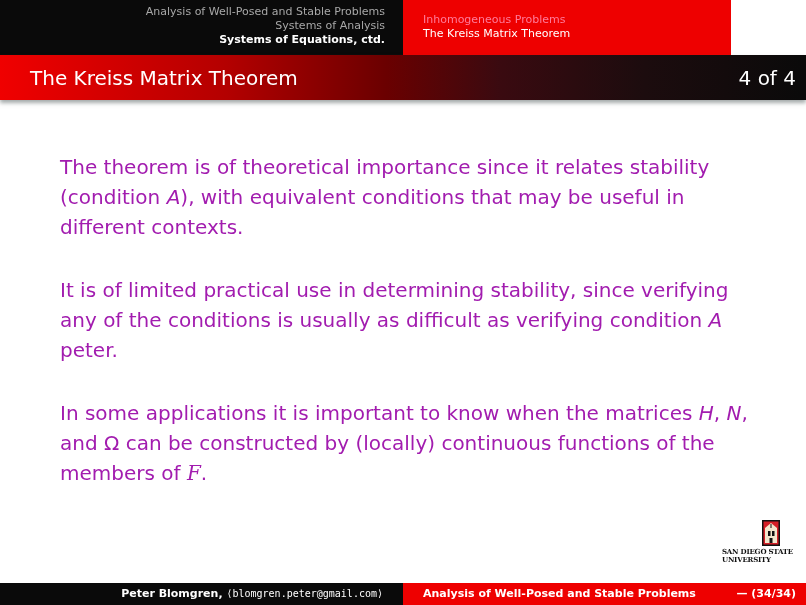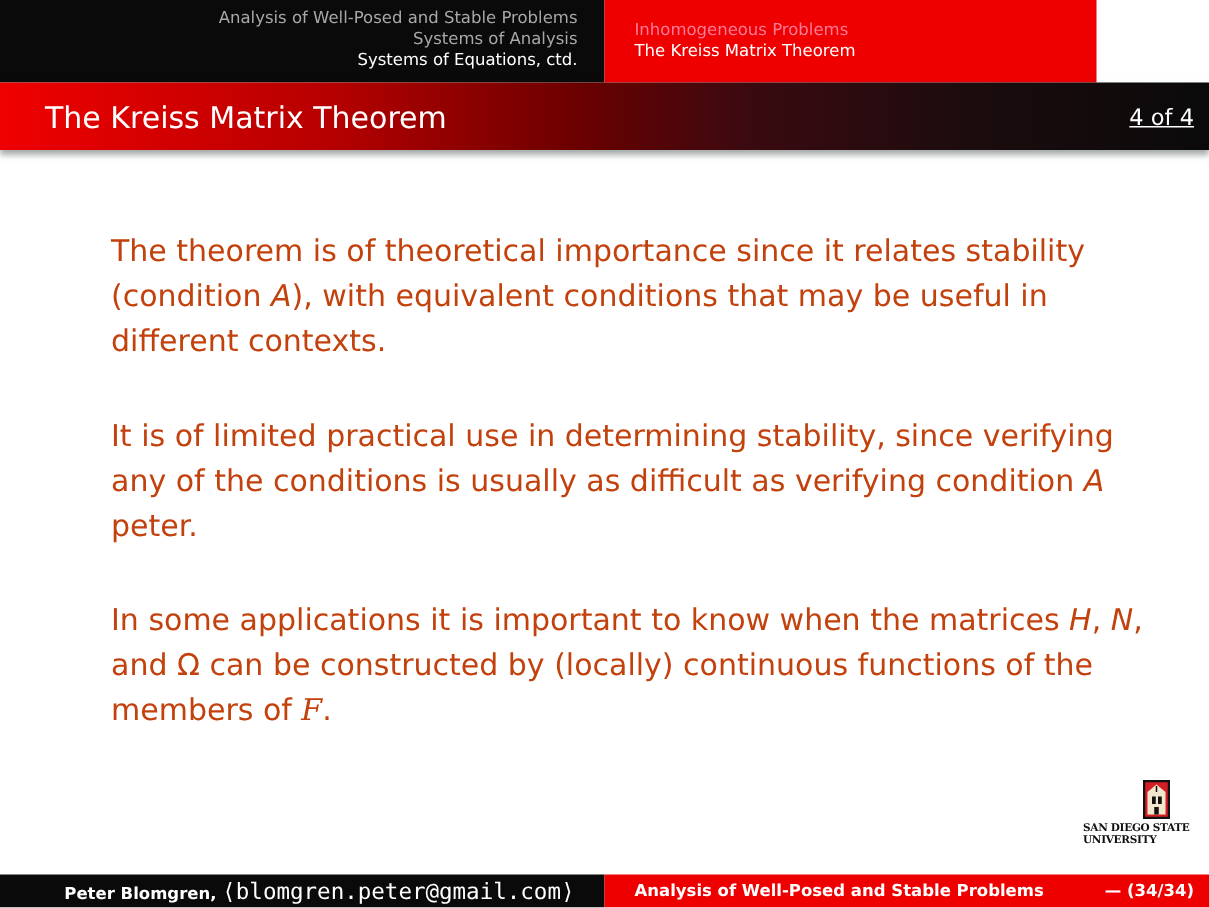--- a/index.html
+++ b/index.html
@@ -24,21 +24,21 @@
     .topbar-left {
       width: 403px; height: 55px;
       background: #0a0a0a;
       box-sizing: border-box;
       padding: 5px 18px 0 0;
       text-align: right;
       font-size: 11px;
       line-height: 14px;
     }
     .topbar-left .sec { color: #a8a8a8; display: block; }
-    .topbar-left .sec.current { color: #ffffff; }
+    .topbar-left .sec.current { color: #ffffff; font-weight: bold; }
     .topbar-right {
       width: 328px; height: 55px;
       background: #ee0000;
       box-sizing: border-box;
       padding: 13px 0 0 20px;
       font-size: 11px;
       line-height: 14px;
     }
     .topbar-right .sub { color: #ff7a9a; display: block; }
     .topbar-right .sub.current { color: #ffffff; }
@@ -54,31 +54,30 @@
     }
     .titlebar .frame-title {
       position: absolute;
       left: 30px; top: 11px;
       font-size: 20px;
       line-height: 24px;
     }
     .titlebar .frame-counter {
       position: absolute;
       right: 10px; top: 11px;
-      font-size: 15px;
+      font-size: 20px;
       line-height: 24px;
-      text-decoration: underline;
     }
 
     
     .content {
       position: absolute;
-      left: 74px; top: 152px;
+      left: 60px; top: 152px;
       width: 700px;
-      color: #c2410c;
+      color: #a21caf;
       font-size: 20px;
       line-height: 30px;
     }
     .content p {
       margin: 0 0 33px 0;
     }
     .content b { font-weight: normal; }
     .content .math { font-style: italic; }
     .content .math-up { font-style: normal; }
     .content .script {
@@ -124,21 +123,21 @@
       background: #0a0a0a;
       color: #ffffff;
       box-sizing: border-box;
       padding-right: 20px;
       text-align: right;
       white-space: nowrap;
     }
     .footer-left .email {
       font-family: "DejaVu Sans Mono", "Liberation Mono", monospace;
       font-weight: normal;
-      font-size: 15px;
+      font-size: 10px;
     }
     .footer-right {
       width: 403px;
       background: #ee0000;
       color: #ffffff;
       box-sizing: border-box;
       padding-left: 20px;
       position: relative;
       white-space: nowrap;
     }

